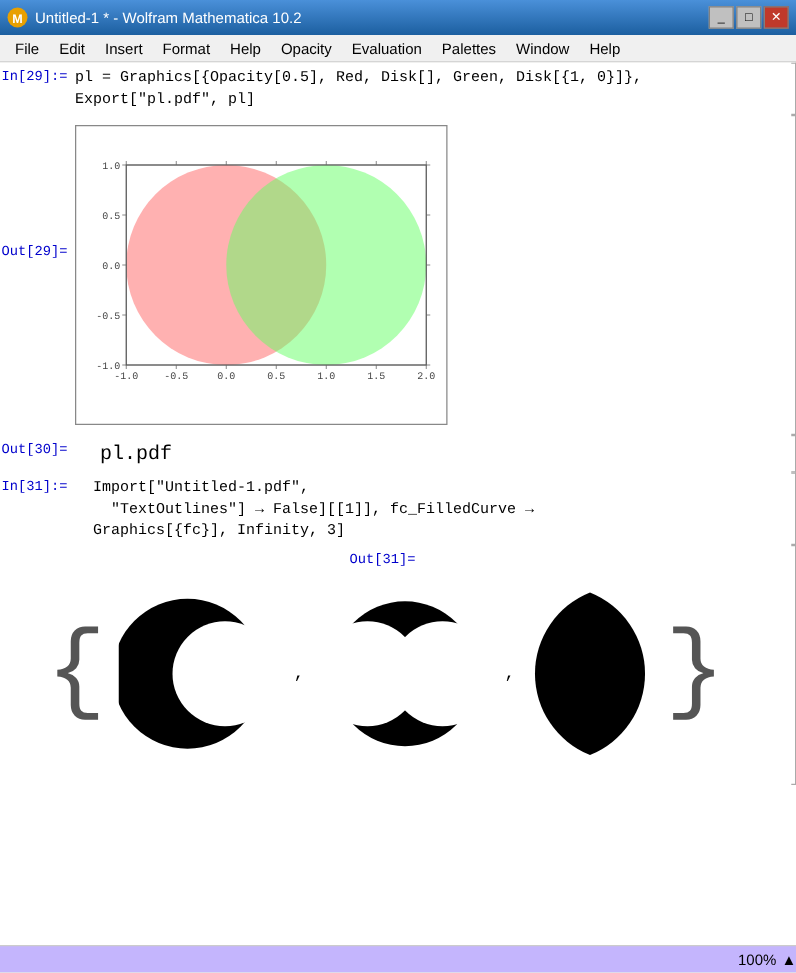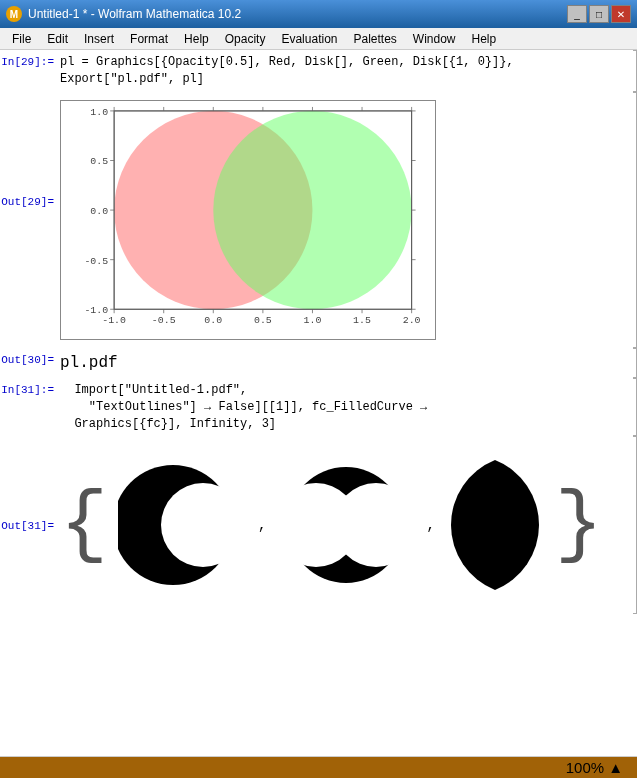--- a/index.html
+++ b/index.html
@@ -131,39 +131,39 @@
       font-family: 'Courier New', Courier, monospace;
       font-size: 16px;
       color: #000;
       line-height: 1.4;
     }
     
     .graph-container {
       margin: 4px 0;
       border: 1px solid #888;
       background: white;
-      width: 376px;
+      width: 298px;
       height: 240px;
       position: relative;
     }
     .graph-svg {
       width: 100%;
       height: 100%;
     }
     
     .status-bar {
       height: 22px;
-      background: #a16207;
+      background: #c4b5fd;
       border-top: 1px solid #ccc;
       display: flex;
       align-items: center;
       justify-content: flex-end;
-      padding: 0 14px;
+      padding: 0 0;
       font-family: 'Segoe UI', Tahoma, sans-serif;
-      font-size: 15px;
+      font-size: 12px;
       flex-shrink: 0;
     }
     
     .shapes-output {
       display: flex;
       align-items: center;
       gap: 10px;
       padding: 10px 0;
     }
   </style>
@@ -274,21 +274,21 @@
             </svg>
           </div>
         </div>
       </div>
       <div class="cell-bracket">
         <div class="cell-bracket-line" style="border-color:#aaa;"></div>
       </div>
     </div>
 
     <div class="cell" style="padding: 4px 20px 4px 0;">
-      <div class="cell-inner" style="display:flex; width:100%;">
+      <div class="cell-inner" style="display:flex; width:100%;gap:20px;">
         <div class="cell-label" style="color:#0000cc;">Out[30]=</div>
         <div class="cell-body">
           <div class="output-line">pl.pdf</div>
         </div>
       </div>
       <div class="cell-bracket">
         <div class="cell-bracket-line" style="height:100%; border-color:#aaa;"></div>
       </div>
     </div>
 
@@ -300,21 +300,21 @@
           <div class="input-line">    "TextOutlines"] → False][[1]], fc_FilledCurve →</div>
           <div class="input-line">  Graphics[{fc}], Infinity, 3]</div>
         </div>
       </div>
       <div class="cell-bracket">
         <div class="cell-bracket-line" style="height:100%; border-color:#aaa;"></div>
       </div>
     </div>
 
     <div class="cell" style="padding: 4px 20px 4px 0; min-height: 160px;">
-      <div class="cell-inner" style="display:flex; width:100%; align-items:center;">
+      <div class="cell-inner" style="display:flex; width:100%; align-items:center;flex-direction:column;">
         <div class="cell-label" style="color:#0000cc; align-self:center;">Out[31]=</div>
         <div class="cell-body">
           <div class="shapes-output">
 
             <span style="font-size:80px; color:#555; line-height:0.9;">{</span>
 
             <svg width="130" height="150" viewBox="0 0 130 150">
               <defs>
                 <clipPath id="shape1clip">
                   <rect x="0" y="0" width="130" height="150"></rect>

